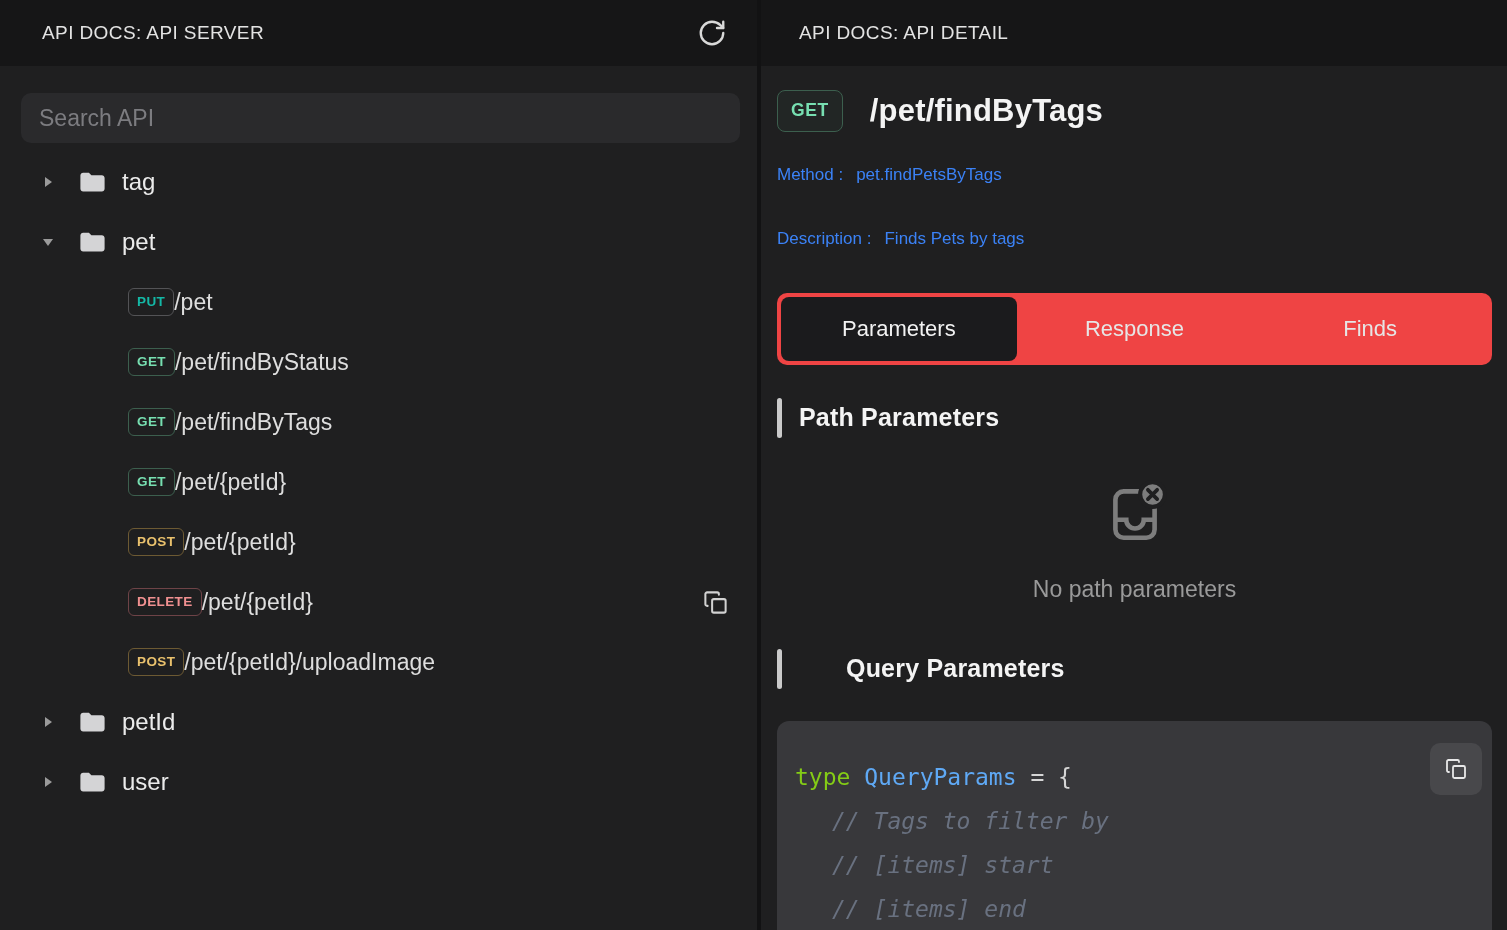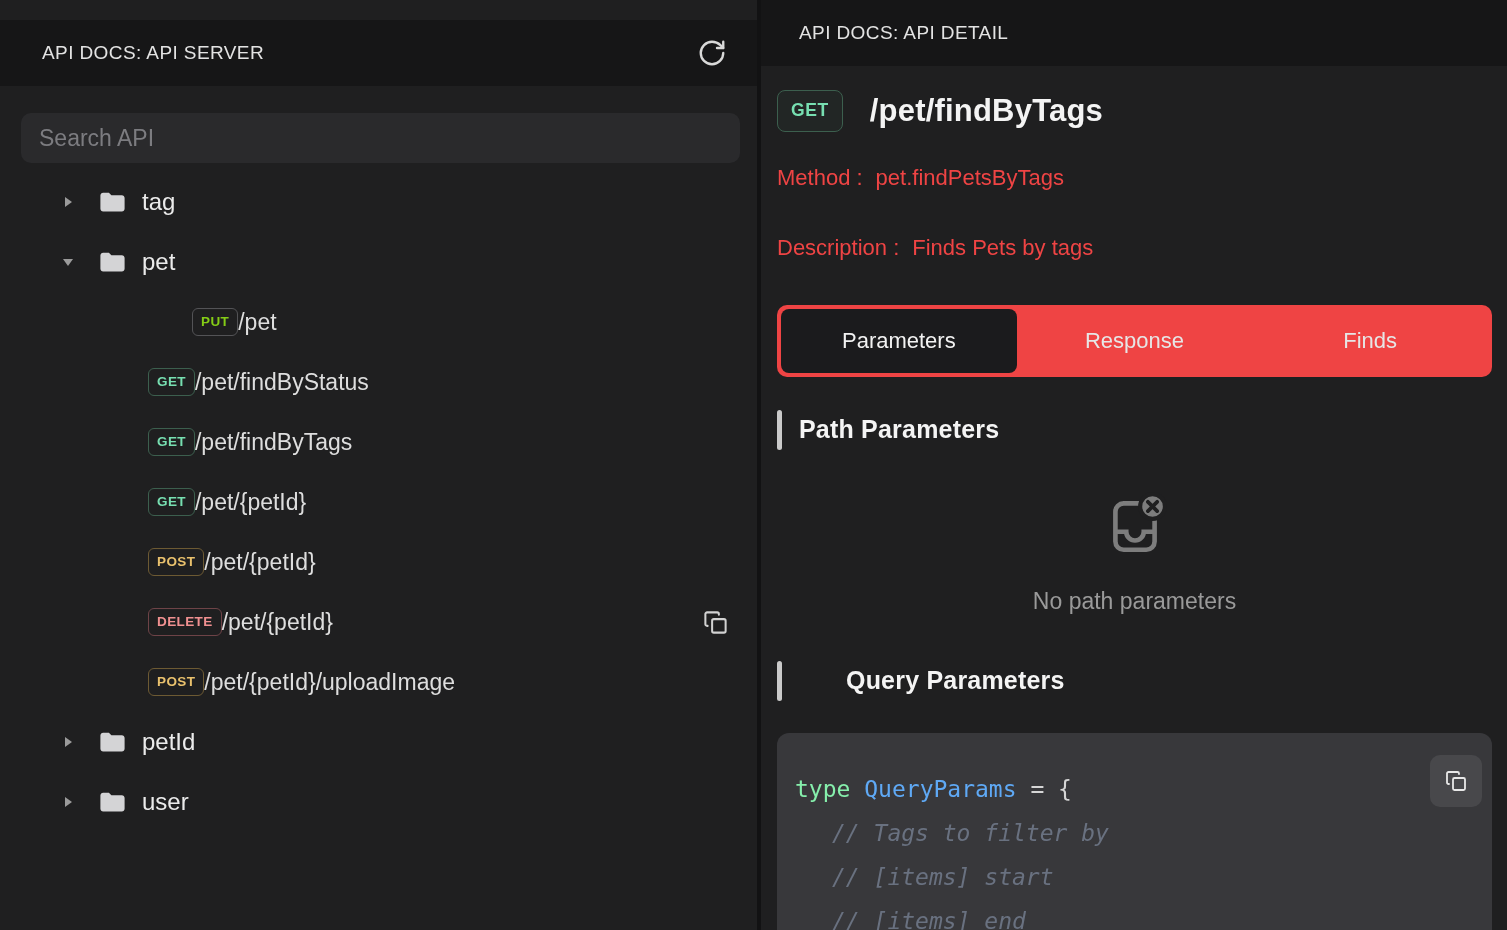--- a/index.html
+++ b/index.html
@@ -28,49 +28,49 @@
     cursor: pointer;
   }
 
   
   .left-panel {
     width: 757px; flex-shrink: 0;
     background: #1f1f20;
     display: flex; flex-direction: column;
     overflow: hidden;
   }
-  .left-panel .panel-header { padding: 0 30px 0 42px; margin-top: 20px; }
+  .left-panel .panel-header { padding: 0 30px 0 42px; }
   .left-panel .panel-title { flex: 1; }
 
   .search-row { padding: 27px 17px 0 21px; flex-shrink: 0; }
   .search-input {
     width: 100%; height: 50px;
     background: #2a2a2c; border: none; border-radius: 10px;
     padding: 0 18px;
     font-size: 23px; color: #e0e0e0;
     font-family: "Liberation Sans", sans-serif;
     outline: none;
   }
   .search-input::placeholder { color: #7c7c80; }
 
-  .tree { margin-top: 9px; padding-left: 20px; }
+  .tree { margin-top: 9px; }
   .tree-row { height: 60px; display: flex; align-items: center; cursor: pointer; }
   .tree-row.folder { padding-left: 40px; }
   .chev { width: 16px; display: flex; align-items: center; flex-shrink: 0; }
   .folder-icon { margin-left: 23px; display: flex; flex-shrink: 0; }
   .folder-label { margin-left: 16px; font-size: 24px; color: #ebebeb; }
   .tree-row.endpoint { padding-left: 128px; padding-right: 28px; }
   .badge {
     border: 1.5px solid #535356; border-radius: 6px;
     padding: 6px 8px; line-height: 1;
     font-size: 13.5px; font-weight: 600; letter-spacing: 0.4px;
     color: #d9d9d9; flex-shrink: 0;
   }
   .m-get    { color: #77dfb1; border-color: #3c5f4e; }
-  .m-put    { color: #84cc16; border-color: #535356; margin-left: 44px; }
+  .m-put    { color: #14b8a6; border-color: #535356; }
   .m-post   { color: #e9c16d; border-color: #6d5a33; }
   .m-delete { color: #f09090; border-color: #6e4347; }
   .endpoint-path-text { font-size: 23px; color: #dedede; }
   .row-copy { margin-left: auto; color: #d2d2d2; }
 
   
   .panel-divider { width: 4px; flex-shrink: 0; background: #121213; }
 
   
   .right-panel {
@@ -89,21 +89,21 @@
     font-size: 17.5px; font-weight: 600; letter-spacing: 0.6px;
     color: #77dfb1; background: rgba(119,223,177,0.04);
     flex-shrink: 0;
   }
   .endpoint-title {
     margin: 0 0 0 27px;
     font-size: 31px; font-weight: 700; color: #f4f4f4; letter-spacing: 0.2px;
     white-space: nowrap;
   }
 
-  .meta-row { display: flex; align-items: center; font-size: 22px; color: #ef4444; }
+  .meta-row { display: flex; align-items: center; font-size: 17px; color: #3b82f6; }
   .meta-row.method-row { margin-top: 33px; }
   .meta-row.description-row { margin-top: 44px; }
   .meta-value { margin-left: 13px; }
 
   .tabs {
     margin-top: 44px; height: 72px;
     background: #ef4444; border-radius: 10px;
     display: flex; padding: 4px;
   }
   .tab {
@@ -126,21 +126,21 @@
   .code-block {
     position: relative;
     margin-top: 32px; height: 260px;
     background: #38383b; border-radius: 12px;
     padding: 34px 0 0 18px;
     font-family: "DejaVu Sans Mono", monospace;
     font-size: 23px; line-height: 44px;
     overflow: hidden;
   }
   .code-line { white-space: pre; }
-  .tok-kw   { color: #86efac; margin-top: 21px; }
+  .tok-kw   { color: #84cc16; margin-top: 21px; }
   .tok-type { color: #5fa9f5; }
   .tok-plain{ color: #d6d6d6; }
   .code-comment { color: #697180; font-style: italic; padding-left: 37px; }
   .copy-btn {
     position: absolute; top: 22px; right: 10px;
     width: 52px; height: 52px;
     background: #48484b; border: none; border-radius: 10px;
     display: flex; align-items: center; justify-content: center;
     color: #e8e8e8; cursor: pointer;
   }

